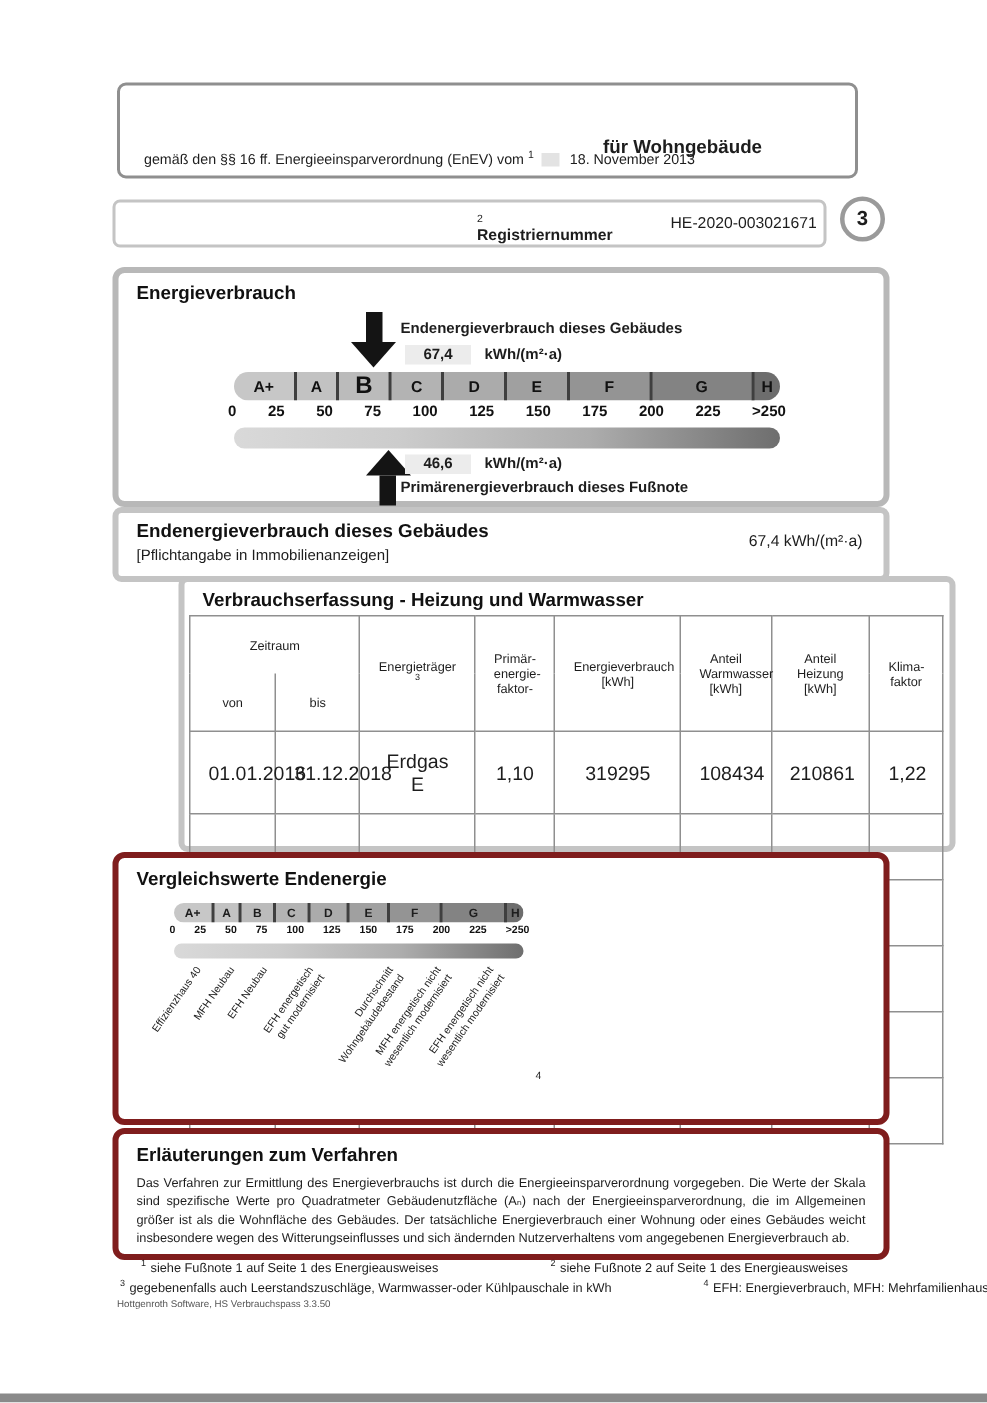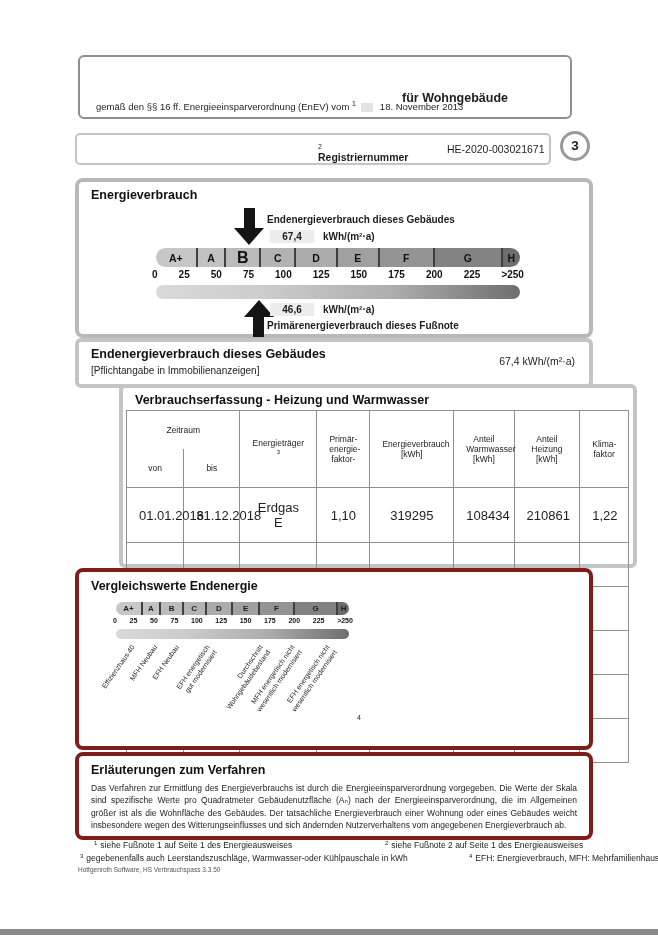--- a/index.html
+++ b/index.html
@@ -90,21 +90,21 @@
   .vw-text p{margin:0;}
 
   
   .el-box{left:75px;top:752px;width:510px;height:80px;}
   .el-text{position:absolute;left:12px;top:26px;width:486px;font-size:8.5px;line-height:1.45;text-align:justify;}
 
   
   .footnotes{left:80px;top:840px;width:560px;height:30px;font-size:8.5px;}
   .footnotes span{position:absolute;white-space:nowrap;}
   .footnotes sup{font-size:6px;margin-right:3px;}
-  .fn1{left:0;top:0;margin-left:14px;} .fn2{left:305px;top:0;} .fn3{left:0;top:13px;} .fn4{left:389px;top:13px;}
+  .fn1{left:0;top:0;margin-left:14px;} .fn2{left:287px;top:0;} .fn3{left:0;top:13px;} .fn4{left:389px;top:13px;}
   .software-line{left:78px;top:866px;font-size:6.5px;color:#555;}
   .bottom-strip{left:0;top:929px;width:658px;height:6px;background:#8a8a8a;}
 </style>
 </head>
 <body>
 
 <div class="header-box abs">
   <div class="for-res">für Wohngebäude</div>
   <div class="law-line"><span>gemäß den §§ 16 ff. Energieeinsparverordnung (EnEV) vom</span> <sup>1</sup><span class="date-mark"></span><span>18. November 2013</span></div>
 </div>

